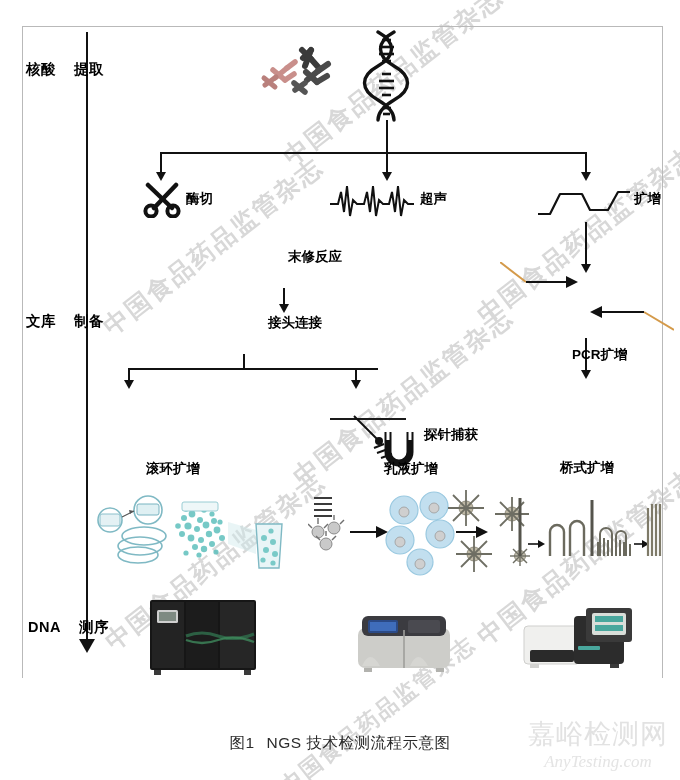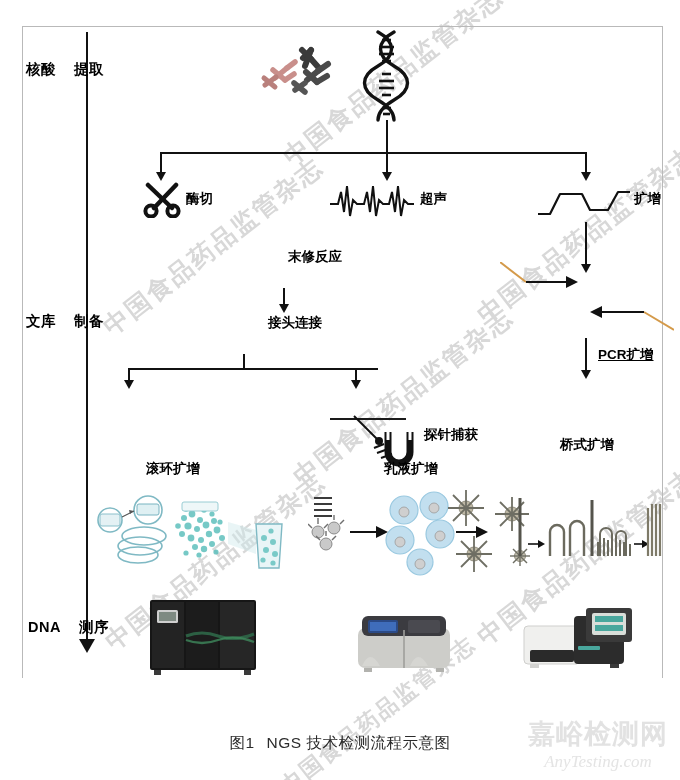--- a/index.html
+++ b/index.html
@@ -38,21 +38,21 @@
   .scissors{position:absolute;}
 
   
   .machine{position:absolute;}
 
   
   .wm{position:absolute;color:#d8d8d8;font-weight:bold;white-space:nowrap;
       transform-origin:center;user-select:none;}
   .wm-diag{font-size:25px;transform:rotate(-38deg);letter-spacing:2px;}
   .wm-corner{position:absolute;right:12px;bottom:8px;text-align:center;}
-  .wm-corner .cn{font-size:27px;color:#e2e2e2;font-weight:bold;letter-spacing:1px;}
+  .wm-corner .cn{font-size:27px;color:#e2e2e2;font-weight:normal;letter-spacing:1px;}
   .wm-corner .en{font-size:17px;color:#e4e4e4;font-style:italic;font-family:"Liberation Serif",serif;}
 
   
   .caption{position:absolute;left:0;right:0;text-align:center;
            font-size:15px;color:#2b2b2b;letter-spacing:.5px;}
   .caption.note{top:700px;}
   .caption.fig{top:733px;font-size:15.5px;}
   .caption .gap{display:inline-block;width:12px;}
 </style>
 </head>
@@ -194,21 +194,21 @@
     <line x1="26" y1="20" x2="66" y2="20" stroke="#111" stroke-width="2"></line>
     <polygon points="66,14 78,20 66,26" fill="#111"></polygon>
   </svg>
   <svg class="machine" style="left:588px;top:304px;" width="86" height="28" viewBox="0 0 86 28">
     <path d="M86 26 L56 8" stroke="#d49a4a" stroke-width="2" fill="none"></path>
     <line x1="56" y1="8" x2="14" y2="8" stroke="#111" stroke-width="2"></line>
     <polygon points="14,2 2,8 14,14" fill="#111"></polygon>
   </svg>
   <div class="vline" style="left:585px;top:338px;height:36px;"></div>
   <div class="arrow-down" style="left:581px;top:370px;"></div>
-  <div class="txt" style="left:598px;top:348px;text-decoration:underline;">PCR扩增</div>
+  <div class="txt" style="left:572px;top:348px;">PCR扩增</div>
 
   <div style="position:absolute;left:86px;top:392px;">
     <div class="duplex tan" style="left:0;top:0;width:42px;"></div>
     <div class="duplex" style="left:40px;top:0;width:88px;"></div>
     <div class="duplex tan" style="left:126px;top:0;width:42px;"></div>
   </div>
   <div style="position:absolute;left:300px;top:392px;">
     <div class="duplex tan" style="left:0;top:0;width:42px;"></div>
     <div class="duplex" style="left:40px;top:0;width:88px;"></div>
     <div class="duplex tan" style="left:126px;top:0;width:42px;"></div>
@@ -229,21 +229,21 @@
       <line x1="29" y1="44" x2="40" y2="40"></line>
     </g>
     <path d="M36 18 L36 38 A11 11 0 0 0 58 38 L58 18" fill="none" stroke="#111" stroke-width="7" stroke-linecap="butt"></path>
     <path d="M36 18 L36 26" stroke="#fff" stroke-width="3"></path>
     <path d="M58 18 L58 26" stroke="#fff" stroke-width="3"></path>
   </svg>
   <div class="txt" style="left:424px;top:428px;">探针捕获</div>
 
   <div class="txt" style="left:146px;top:462px;">滚环扩增</div>
   <div class="txt" style="left:368px;top:462px;margin-left:16px;">乳液扩增</div>
-  <div class="txt" style="left:560px;top:438px;">桥式扩增</div>
+  <div class="txt" style="left:560px;top:462px;font-family:Liberation Mono, monospace;">桥式扩增</div>
 
   <svg class="machine" style="left:96px;top:484px;" width="196" height="92" viewBox="0 0 196 92">
     <g fill="none" stroke="#7fb9c4" stroke-width="1.6">
       <circle cx="14" cy="36" r="12"></circle>
       <circle cx="52" cy="26" r="14"></circle>
       <ellipse cx="48" cy="52" rx="22" ry="9"></ellipse>
       <ellipse cx="44" cy="62" rx="22" ry="9"></ellipse>
       <ellipse cx="42" cy="71" rx="20" ry="8"></ellipse>
     </g>
     <rect x="4" y="30" width="20" height="12" rx="2" fill="#e4f1f4" stroke="#8bc0cb" stroke-width="1"></rect>

